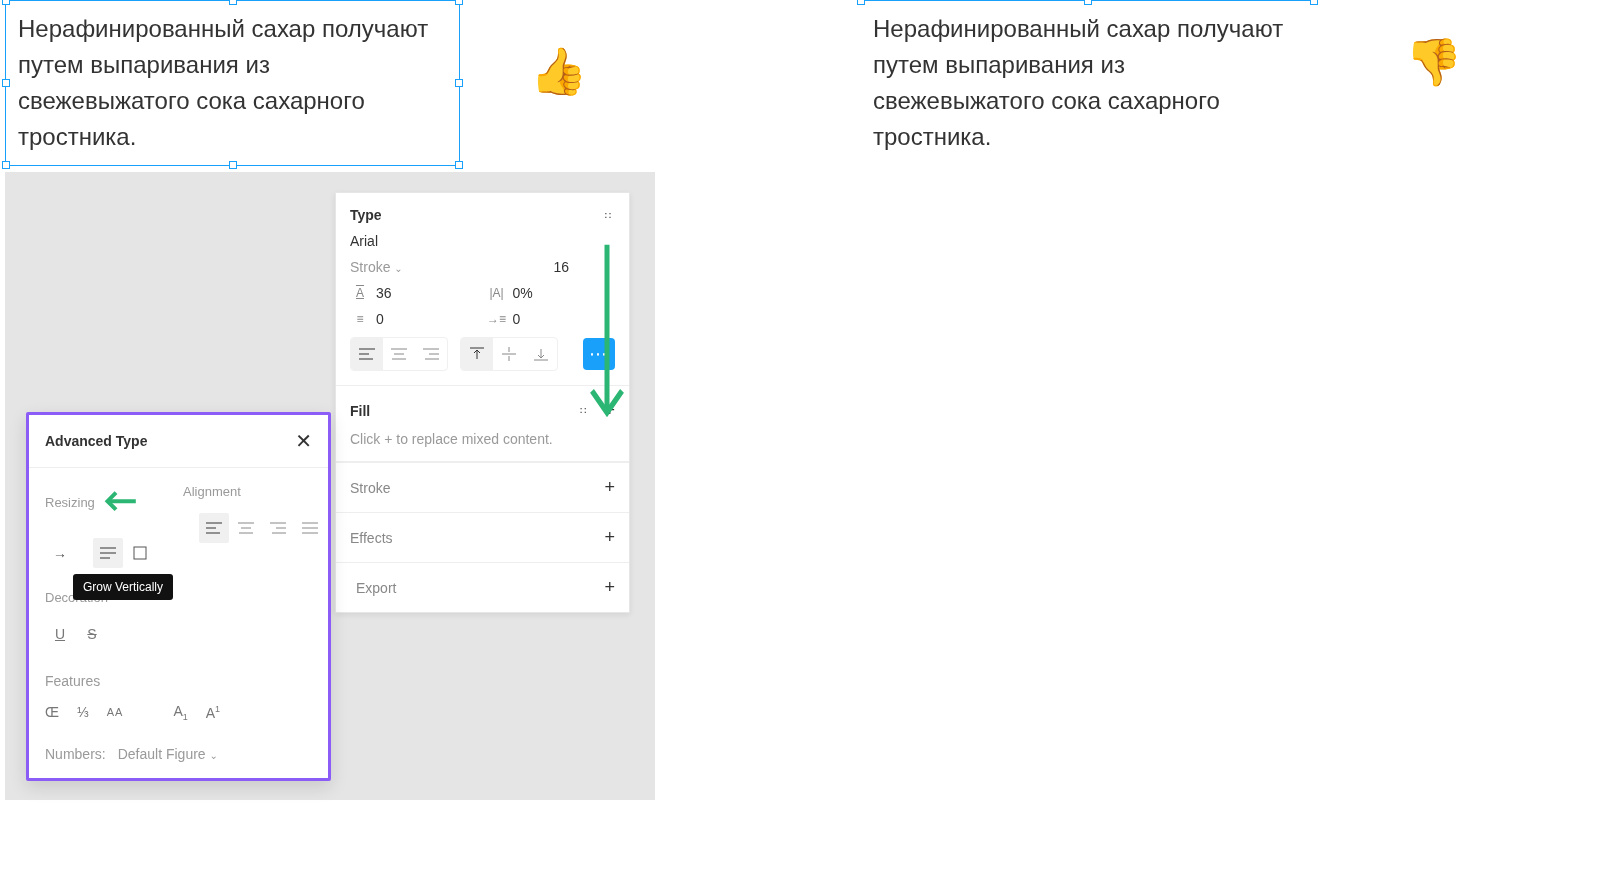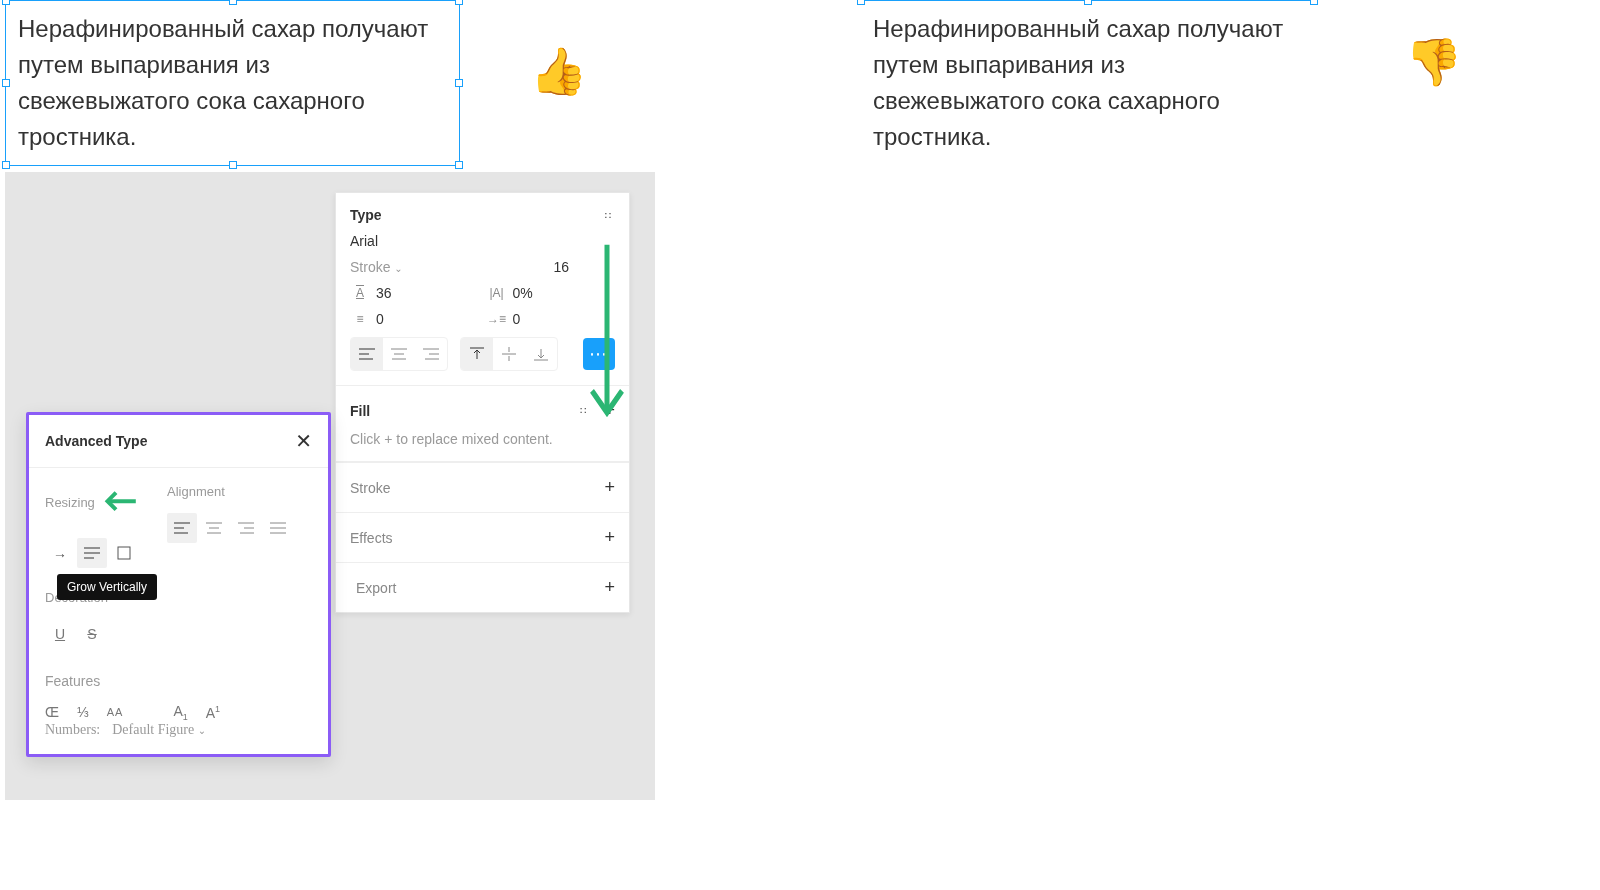--- a/index.html
+++ b/index.html
@@ -123,21 +123,21 @@
   .pop-col .label { color:#9a9a9a; font-size:13px; margin-bottom:14px;}
   .iconrow { display:flex; gap:2px; }
   .iconrow .b {
     width:30px; height:30px;
     display:flex; align-items:center; justify-content:center;
     cursor:pointer;
     border-radius:2px;
     position:relative;
     font-size:14px;
   }
-  .iconrow .b.sel { background:#f0f0f0; }
+  .iconrow .b.sel { background:#f0f0f0;margin-left:16px; }
   .tooltip {
     position:absolute;
     background:#111; color:#fff;
     font-size:12px; padding:6px 10px;
     border-radius:3px;
     white-space:nowrap;
     top:36px; left:-20px;
   }
   .tooltip::before{
     content:""; position:absolute; top:-5px; left:40px;
@@ -392,20 +392,20 @@
     <div class="label" style="color:#9a9a9a;margin:24px 0 14px;">Features</div>
     <div class="feat-row">
       <span class="f">Œ</span>
       <span class="f">⅓</span>
       <span class="f" style="font-size:11px;letter-spacing:1px;">AA</span>
       <span style="width:14px;"></span>
       <span class="f">A<span style="font-size:9px;vertical-align:sub;">1</span></span>
       <span class="f">A<span style="font-size:9px;vertical-align:super;">1</span></span>
     </div>
 
-    <div class="numbers-row" style="font-family:Liberation Serif, serif;">
+    <div class="numbers-row" style="margin-top:24px;">
       <span>Numbers:</span>
       <span>
         <span>Default Figure</span>&nbsp;<span style="font-size:10px;">⌄</span>
       </span>
     </div>
   </div>
 </div>
 
 </body></html>

